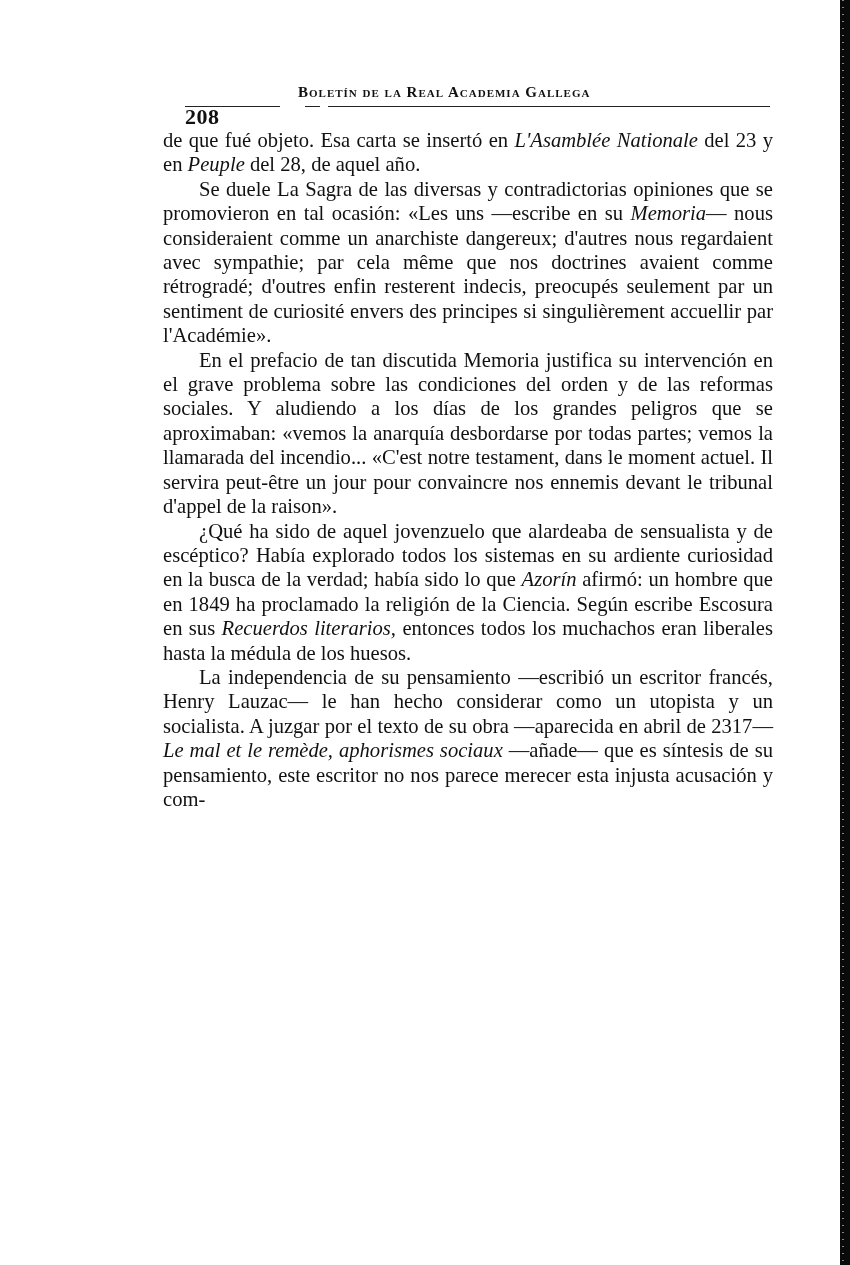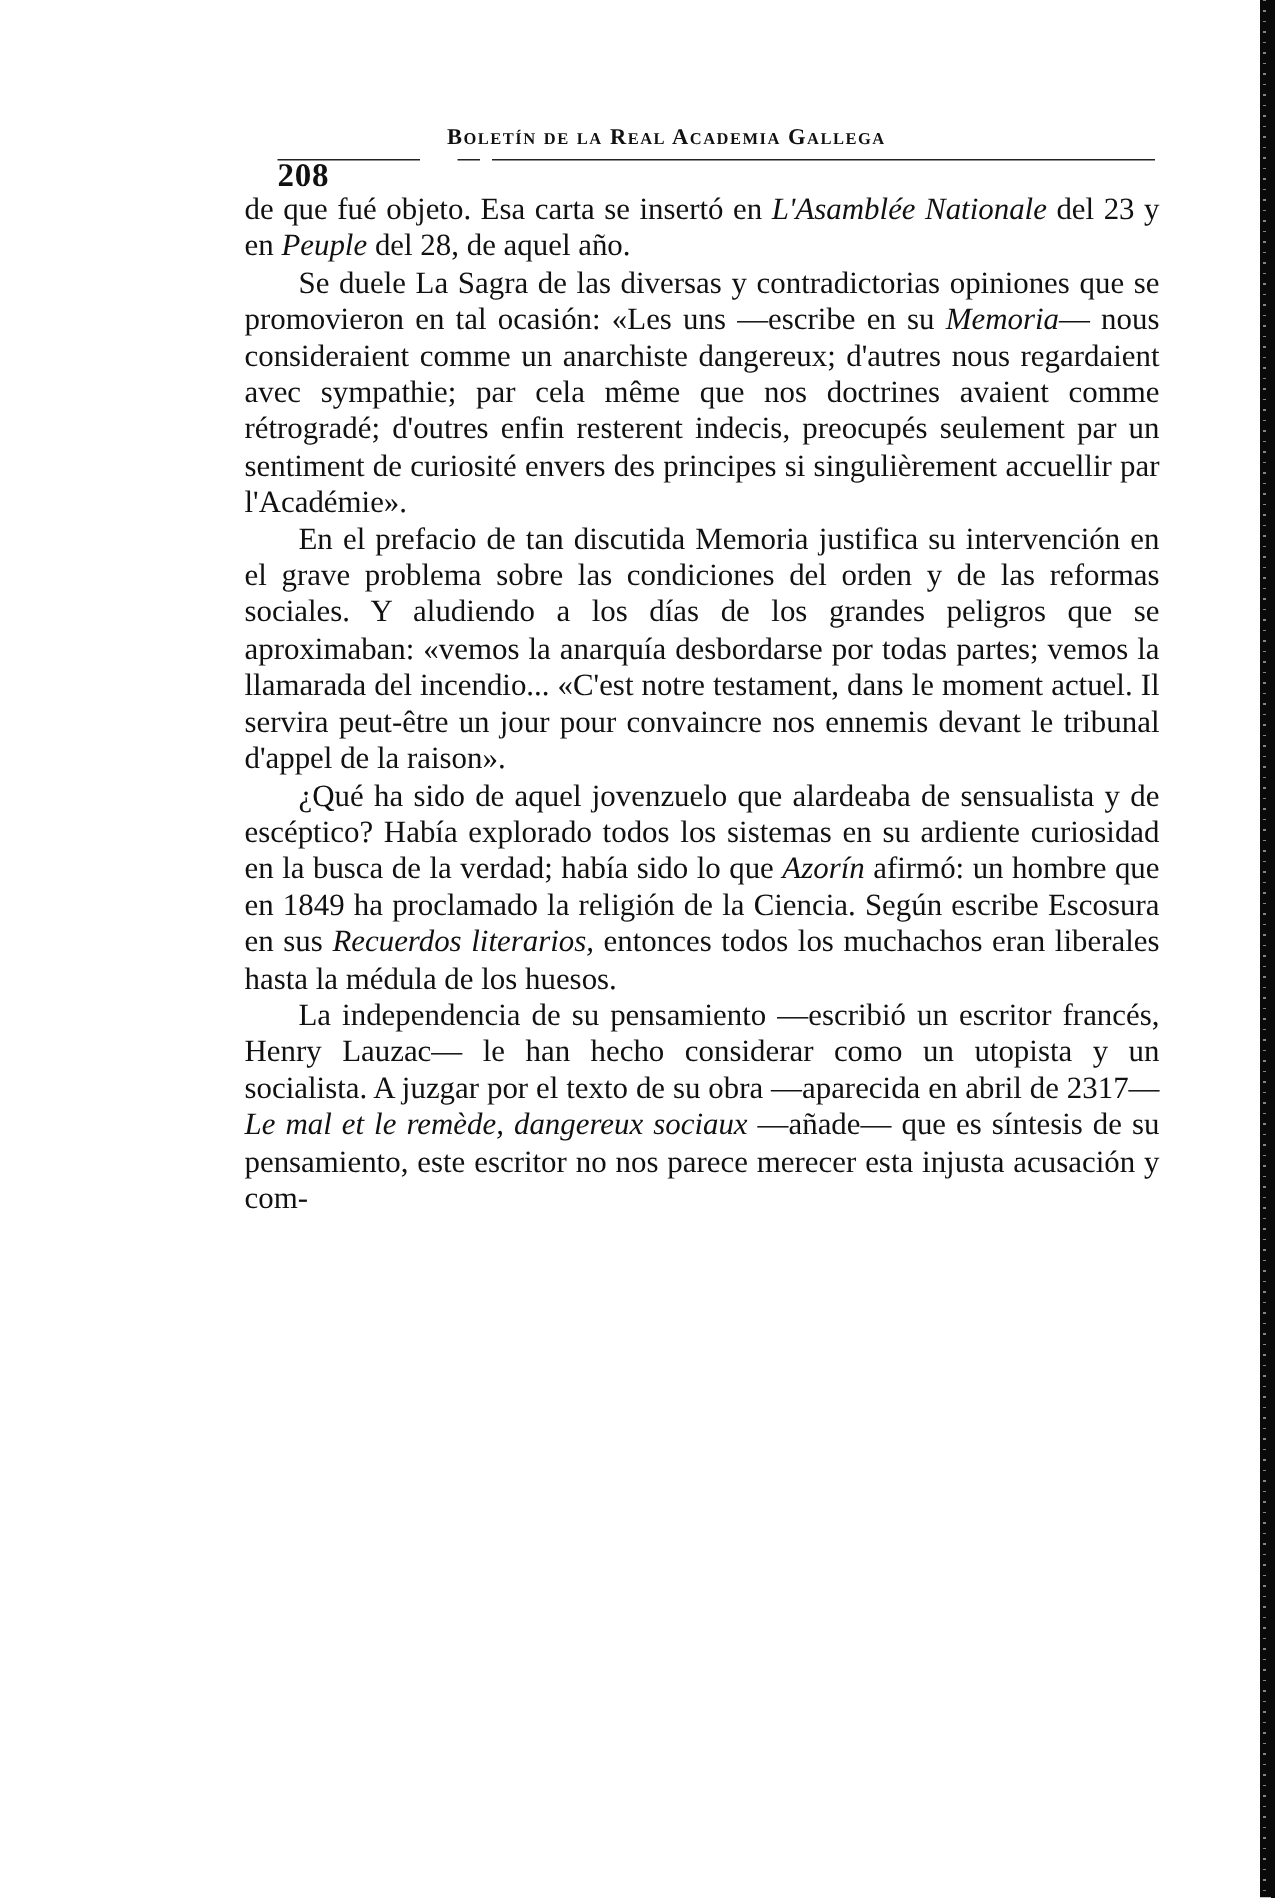--- a/index.html
+++ b/index.html
@@ -32,16 +32,16 @@
   <div class="rule a"></div>
   <div class="rule b"></div>
   <div class="rule c"></div>
 </div>
 
 <div class="text" id="body-text">
     <p class="cont"><span>de que fué objeto. Esa carta se insertó en </span><i>L'Asamblée Nationale</i><span> del 23 y en </span><i>Peuple</i><span> del 28, de aquel año.</span></p>
     <p><span>Se duele La Sagra de las diversas y contradictorias opiniones que se promovieron en tal ocasión: «Les uns —escribe en su </span><i>Memoria</i><span>— nous consideraient comme un anarchiste dangereux; d'autres nous regardaient avec sympathie; par cela même que nos doctrines avaient comme rétrogradé; d'outres enfin resterent indecis, preocupés seulement par un sentiment de curiosité envers des principes si singulièrement accuellir par l'Académie».</span></p>
     <p><span>En el prefacio de tan discutida Memoria justifica su intervención en el grave problema sobre las condiciones del orden y de las reformas sociales. Y aludiendo a los días de los grandes peligros que se aproximaban: «vemos la anarquía desbordarse por todas partes; vemos la llamarada del incendio... «C'est notre testament, dans le moment actuel. Il servira peut-être un jour pour convaincre nos ennemis devant le tribunal d'appel de la raison».</span></p>
     <p><span>¿Qué ha sido de aquel jovenzuelo que alardeaba de sensualista y de escéptico? Había explorado todos los sistemas en su ardiente curiosidad en la busca de la verdad; había sido lo que </span><i>Azorín</i><span> afirmó: un hombre que en 1849 ha proclamado la religión de la Ciencia. Según escribe Escosura en sus </span><i>Recuerdos literarios,</i><span> entonces todos los muchachos eran liberales hasta la médula de los huesos.</span></p>
-    <p><span>La independencia de su pensamiento —escribió un escritor francés, Henry Lauzac— le han hecho considerar como un utopista y un socialista. A juzgar por el texto de su obra —aparecida en abril de 2317— </span><i>Le mal et le remède, dangereux sociaux</i><span> —añade— que es síntesis de su pensamiento, este escritor no nos parece merecer esta injusta acusación y com-</span></p>
+    <p><span>La independencia de su pensamiento —escribió un escritor francés, Henry Lauzac— le han hecho considerar como un utopista y un socialista. A juzgar por el texto de su obra —aparecida en abril de 2317— </span><i>Le mal et le remède, aphorismes sociaux</i><span> —añade— que es síntesis de su pensamiento, este escritor no nos parece merecer esta injusta acusación y com-</span></p>
   </div>
 
 <div class="scan-edge"></div>
 
 </body></html>

